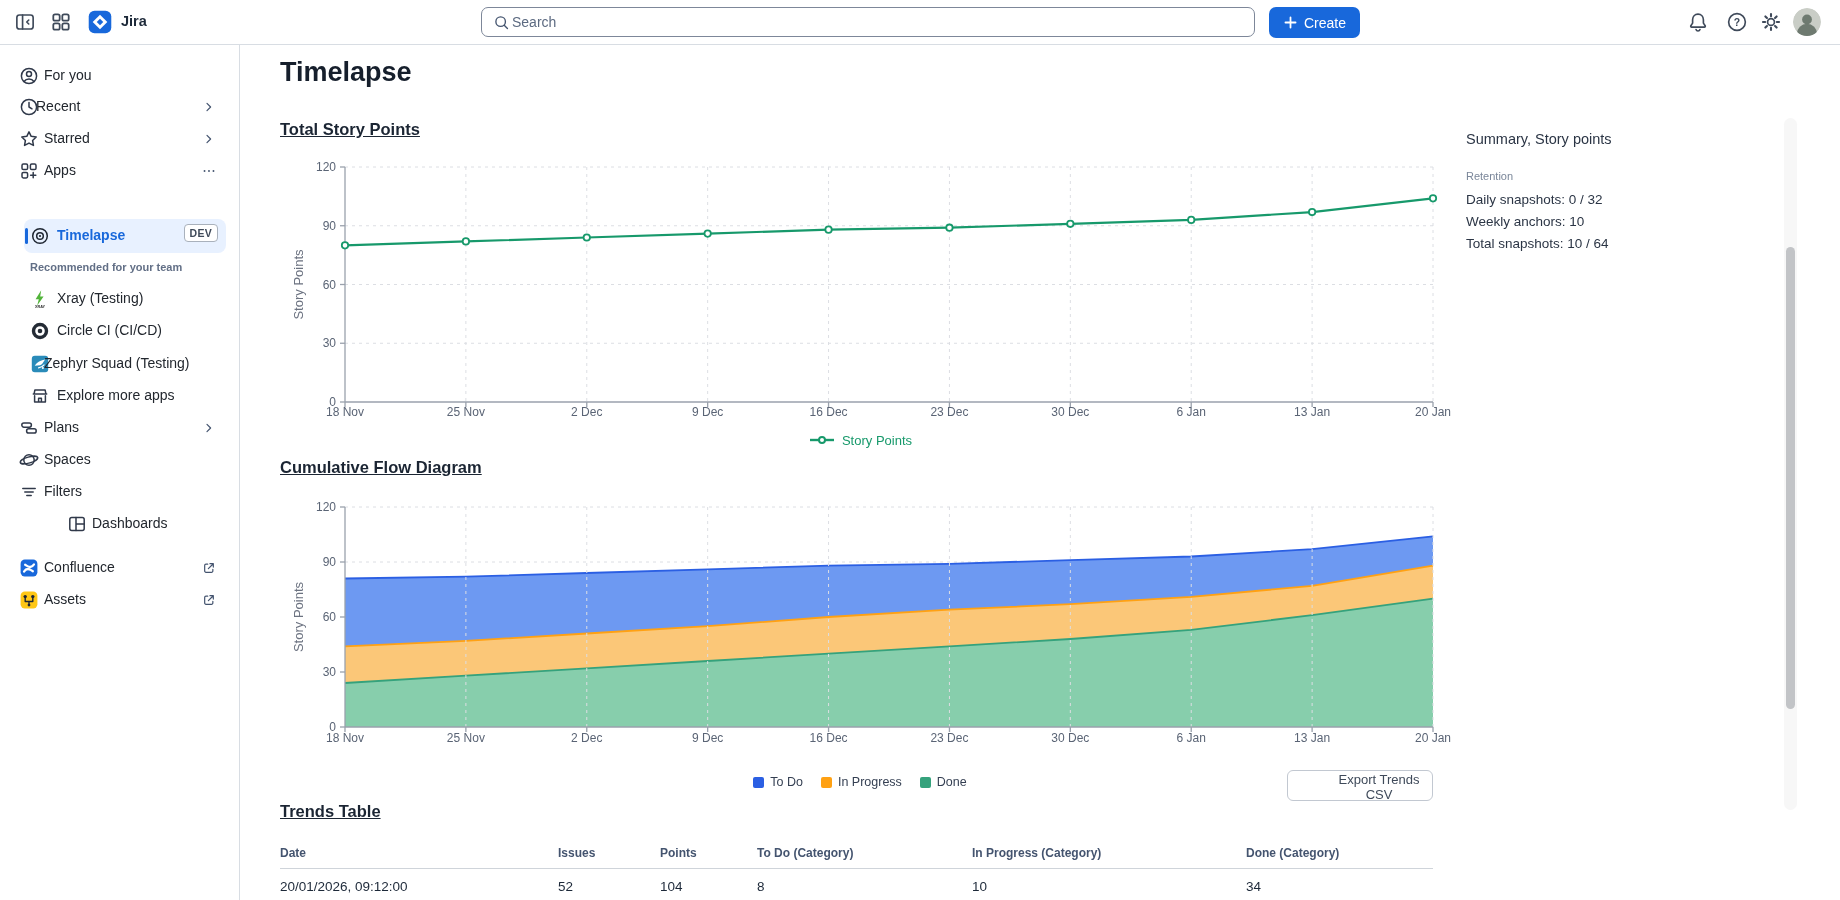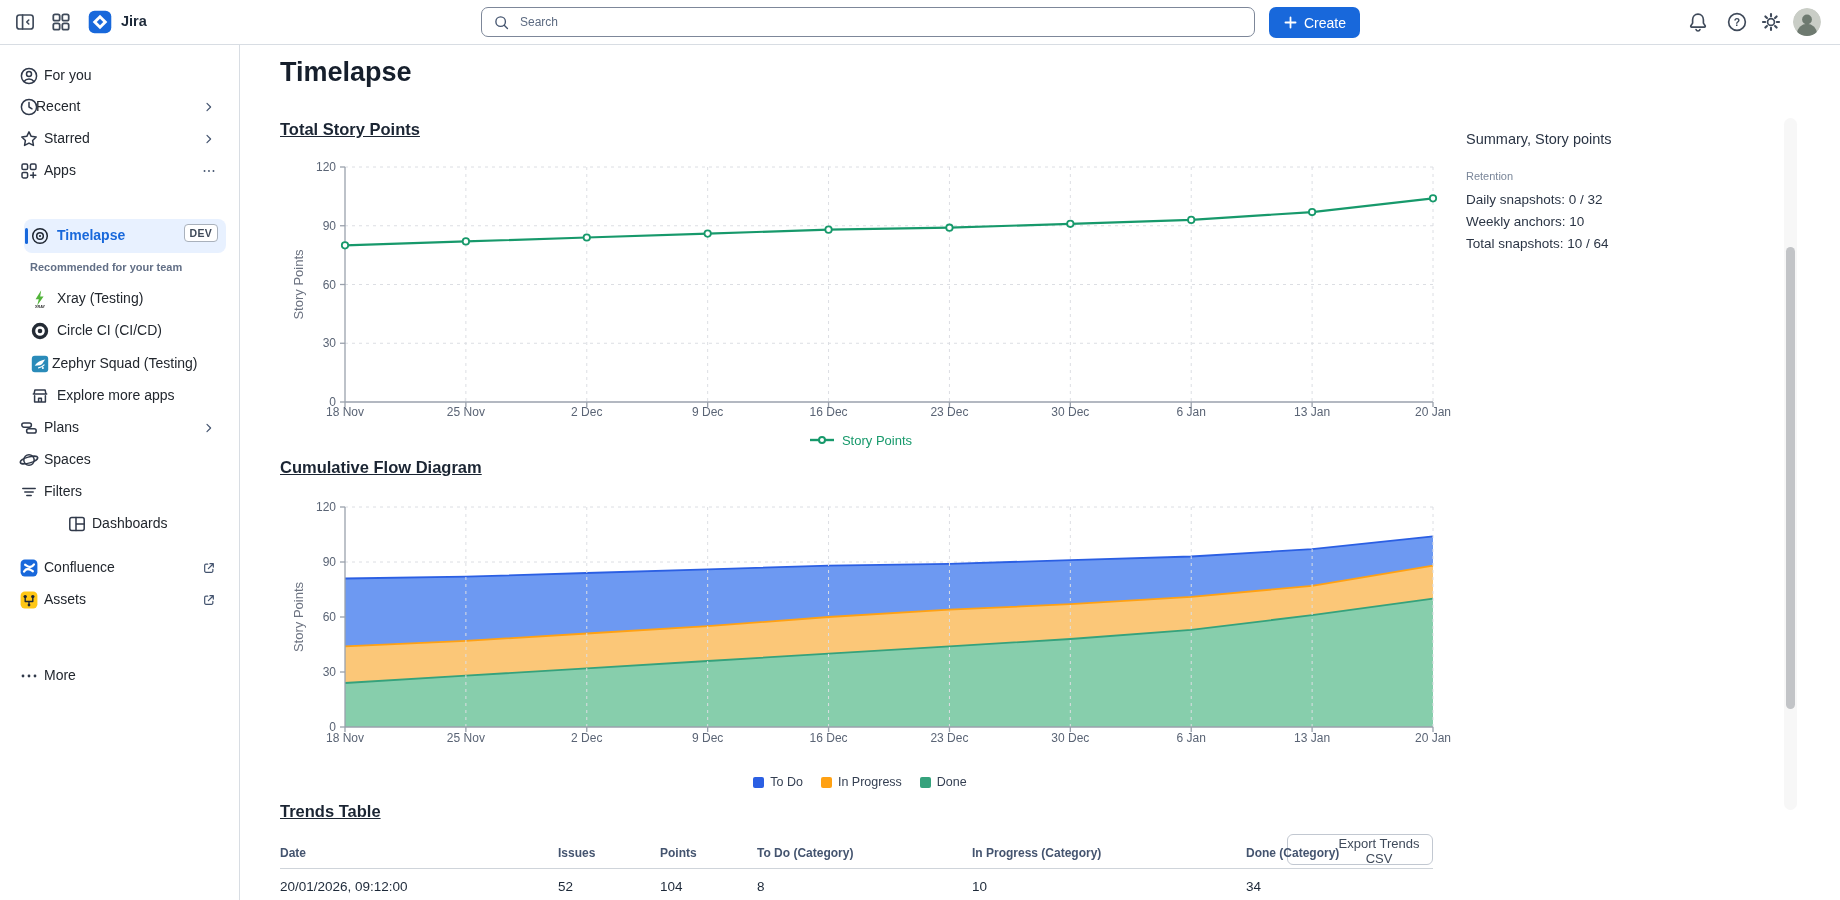--- a/index.html
+++ b/index.html
@@ -9,21 +9,21 @@
   #topbar{position:absolute;left:0;top:0;width:1840px;height:44px;background:#fff;
     border-bottom:1px solid #d8dde3;z-index:5;}
   .tb-icon{position:absolute;top:11px;width:22px;height:22px;color:#3f4a5a;cursor:pointer;}
   .tb-icon svg{display:block;}
   #jira-logo{position:absolute;left:88px;top:10px;width:24px;height:24px;}
   #jira-name{position:absolute;left:121px;top:13px;font-size:14.5px;font-weight:700;color:#1d2939;}
   #search-box{position:absolute;left:481px;top:7px;width:774px;height:30px;border:1px solid #7d8799;
     border-radius:7px;box-sizing:border-box;display:flex;align-items:center;background:#fff;}
   #search-box svg{margin-left:11px;flex:none;}
   #search-box input{border:none;outline:none;background:transparent;font-family:inherit;
-    font-size:12px;color:#343f52;margin-left:8px;width:600px;}
+    font-size:14px;color:#343f52;margin-left:0;width:600px;}
   #search-box input::placeholder{color:#5c6a81;opacity:1;}
   #create-btn{position:absolute;left:1269px;top:7px;width:91px;height:31px;background:#1868DB;
     color:#fff;border:none;border-radius:7px;font-family:inherit;font-size:14px;font-weight:500;
     display:flex;align-items:center;justify-content:center;gap:6px;cursor:pointer;}
   #avatar{position:absolute;left:1793px;top:8px;width:28px;height:28px;border-radius:50%;
     overflow:hidden;cursor:pointer;}
   
   #sidebar{position:absolute;left:0;top:44px;width:239px;height:856px;background:#fff;
     border-right:1px solid #d8dde3;z-index:4;}
   .sb-row{position:absolute;left:0;width:239px;height:30px;cursor:pointer;}
@@ -40,21 +40,21 @@
   .sect-title{position:absolute;left:280px;font-size:16.5px;font-weight:700;color:#1b2533;text-decoration:underline;}
   svg text{font-family:"Liberation Sans",sans-serif;}
   .grid{stroke:#dcdee3;stroke-width:1;stroke-dasharray:3 4;fill:none;}
   .axis{stroke:#9aa1ac;stroke-width:1.3;fill:none;}
   .tick{fill:#5a6475;font-size:12px;}
   .axistitle{fill:#6b7280;font-size:13px;}
   .legend-row{position:absolute;left:280px;width:1160px;display:flex;justify-content:center;
     align-items:center;gap:18px;}
   .legend-item{display:flex;align-items:center;gap:6px;cursor:pointer;font-size:12.5px;color:#343f52;}
   .legend-swatch{width:11px;height:11px;border-radius:2px;display:inline-block;}
-  #export-btn{position:absolute;left:1287px;top:834px;width:146px;height:31px;background:#fff;
+  #export-btn{position:absolute;left:1287px;top:770px;width:146px;height:31px;background:#fff;
     border:1px solid #c2c8d1;border-radius:6px;font-family:inherit;font-size:13px;color:#3f4a5a;
     font-weight:500;cursor:pointer;padding-left:44px;}
   #trends-table{position:absolute;left:280px;top:846px;width:1153px;border-collapse:collapse;}
   #trends-table th{text-align:left;font-size:12px;font-weight:700;color:#44546f;
     padding:0 0 8px 0;border-bottom:1.5px solid #cfd4da;}
   #trends-table td{font-size:13.5px;color:#1d2939;padding:10px 0 4px 0;}
   
   #rp-title{position:absolute;left:1466px;top:131px;font-size:14.5px;color:#2b3545;}
   #rp-retention{position:absolute;left:1466px;top:170px;font-size:11px;color:#7a8699;}
   .rp-line{position:absolute;left:1466px;font-size:13.5px;color:#2b3545;}
@@ -197,21 +197,21 @@
         </svg></span>
       <span class="sb-label" style="left: 57px;">Circle CI (CI/CD)</span>
     </div>
     <div class="sb-row" style="top: 305px;">
       <span class="sb-icon" style="left: 30px;"><svg viewBox="0 0 20 20" width="20" height="20" fill="none" stroke="currentColor" stroke-width="1.5" stroke-linecap="round" stroke-linejoin="round">
           <rect x="1.8" y="1.8" width="16.4" height="16.4" rx="3" fill="#2a8bb9" stroke="none"></rect>
           <path d="M4.8 11.7 C8 6.8 12.5 6.3 15.4 5.2 12.8 7.9 13.4 10 9.9 11.2 Z" fill="#fff" stroke="none"></path>
           <path d="M8.5 13.9 c2.6-.4 4.4-1.5 5.6-3" stroke="#fff" stroke-width="1.1"></path>
           <circle cx="12.9" cy="13.9" r="1" fill="#fff" stroke="none"></circle>
         </svg></span>
-      <span class="sb-label" style="left: 52px;">Zephyr Squad (Testing)</span>
+      <span class="sb-label" style="left: 44px;">Zephyr Squad (Testing)</span>
     </div>
     <div class="sb-row" style="top: 337px;">
       <span class="sb-icon" style="left: 30px;"><svg viewBox="0 0 20 20" width="20" height="20" fill="none" stroke="currentColor" stroke-width="1.5" stroke-linecap="round" stroke-linejoin="round">
           <path d="M4.1 7.9 4.9 3.9 h10.2 l.8 4 M3.3 7.9 h13.4 M4.6 9.8 v6.3 h10.8 V9.8 M8.6 16.1 v-3.8 h2.8 v3.8"></path>
         </svg></span>
       <span class="sb-label" style="left: 57px;">Explore more apps</span>
     </div>
     <div class="sb-row" style="top: 369px;">
       <span class="sb-icon" style="left: 19px;"><svg viewBox="0 0 20 20" width="20" height="20" fill="none" stroke="currentColor" stroke-width="1.5" stroke-linecap="round" stroke-linejoin="round">
           <rect x="2.8" y="5" width="9.6" height="4.2" rx="2.1"></rect>
@@ -258,28 +258,20 @@
     <div class="sb-row" style="top: 509px;">
       <span class="sb-icon" style="left: 19px;"><svg viewBox="0 0 20 20" width="20" height="20" fill="none" stroke="currentColor" stroke-width="1.5" stroke-linecap="round" stroke-linejoin="round">
           <rect x="1.6" y="1.6" width="16.8" height="16.8" rx="4.2" fill="#1868DB" stroke="none"></rect>
           <path d="M5 13.6 c2.2-3.4 4.3-3.1 6.6-1.7 l2.3 1.4" stroke="#fff" stroke-width="2.2"></path>
           <path d="M15 6.4 c-2.2 3.4-4.3 3.1-6.6 1.7 L6.1 6.7" stroke="#fff" stroke-width="2.2"></path>
         </svg></span>
       <span class="sb-label" style="left: 44px;">Confluence</span>
       <span class="sb-trail"><svg viewBox="0 0 20 20" width="16" height="16" fill="none" stroke="currentColor" stroke-width="1.5" stroke-linecap="round" stroke-linejoin="round">
           <path d="M8.4 5.2 H6.2 a1.6 1.6 0 0 0 -1.6 1.6 v7 a1.6 1.6 0 0 0 1.6 1.6 h7 a1.6 1.6 0 0 0 1.6 -1.6 V11.6 M11.2 4.6 h4.2 v4.2 M15 5 9.2 10.8"></path>
         </svg></span>
-    </div>
-    <div class="sb-row" style="top: 617px;">
-      <span class="sb-icon" style="left: 19px;"><svg viewBox="0 0 20 20" width="20" height="20" fill="none" stroke="currentColor" stroke-width="1.5" stroke-linecap="round" stroke-linejoin="round">
-          <circle cx="4" cy="10" r="1.4" fill="currentColor" stroke="none"></circle>
-          <circle cx="10" cy="10" r="1.4" fill="currentColor" stroke="none"></circle>
-          <circle cx="16" cy="10" r="1.4" fill="currentColor" stroke="none"></circle>
-        </svg></span>
-      <span class="sb-label" style="left: 44px;">More</span>
     </div>
   </div>
 
 <div id="page-title">Timelapse</div>
 
 <div class="sect-title" style="top:120px">Total Story Points</div>
 <svg id="chart1" class="abs" style="left:280px;top:150px" width="1180" height="275">
     <line x1="65" y1="193.25" x2="1153" y2="193.25" class="grid"></line>
     <line x1="65" y1="134.5" x2="1153" y2="134.5" class="grid"></line>
     <line x1="65" y1="75.75" x2="1153" y2="75.75" class="grid"></line>

